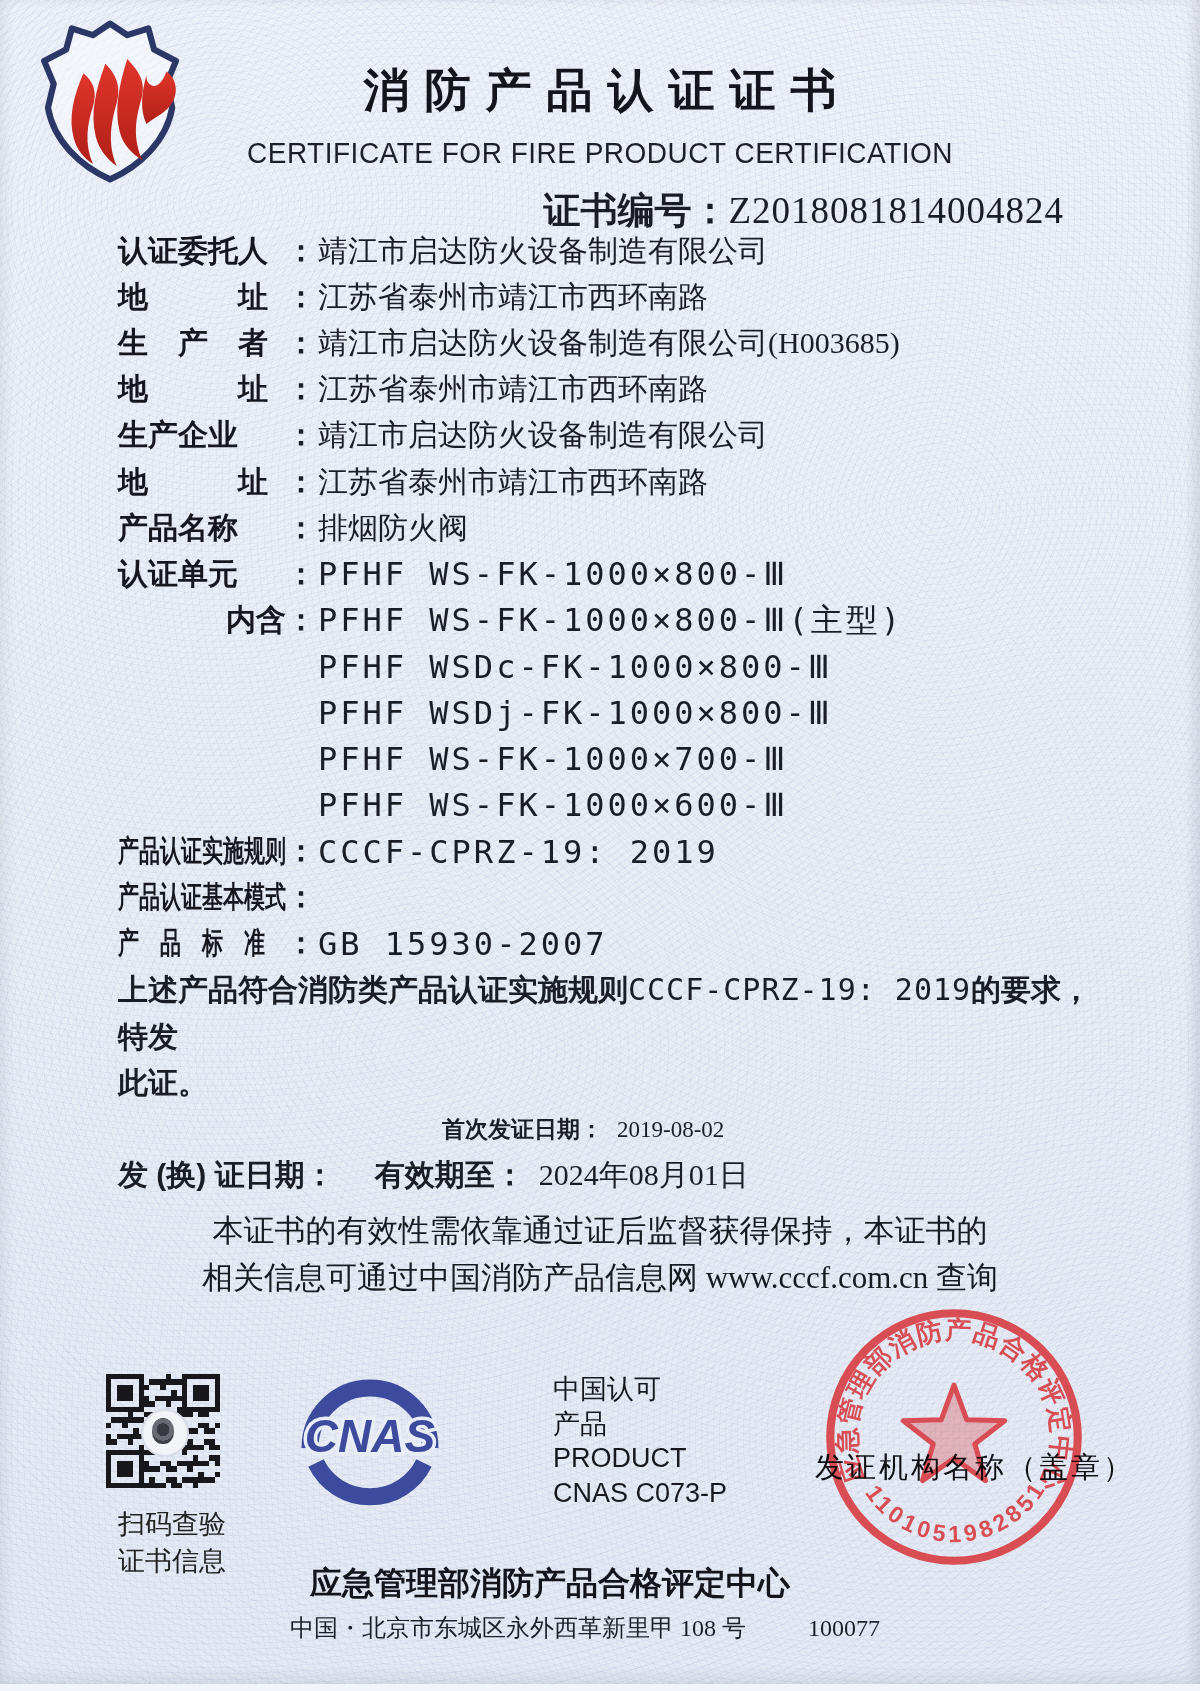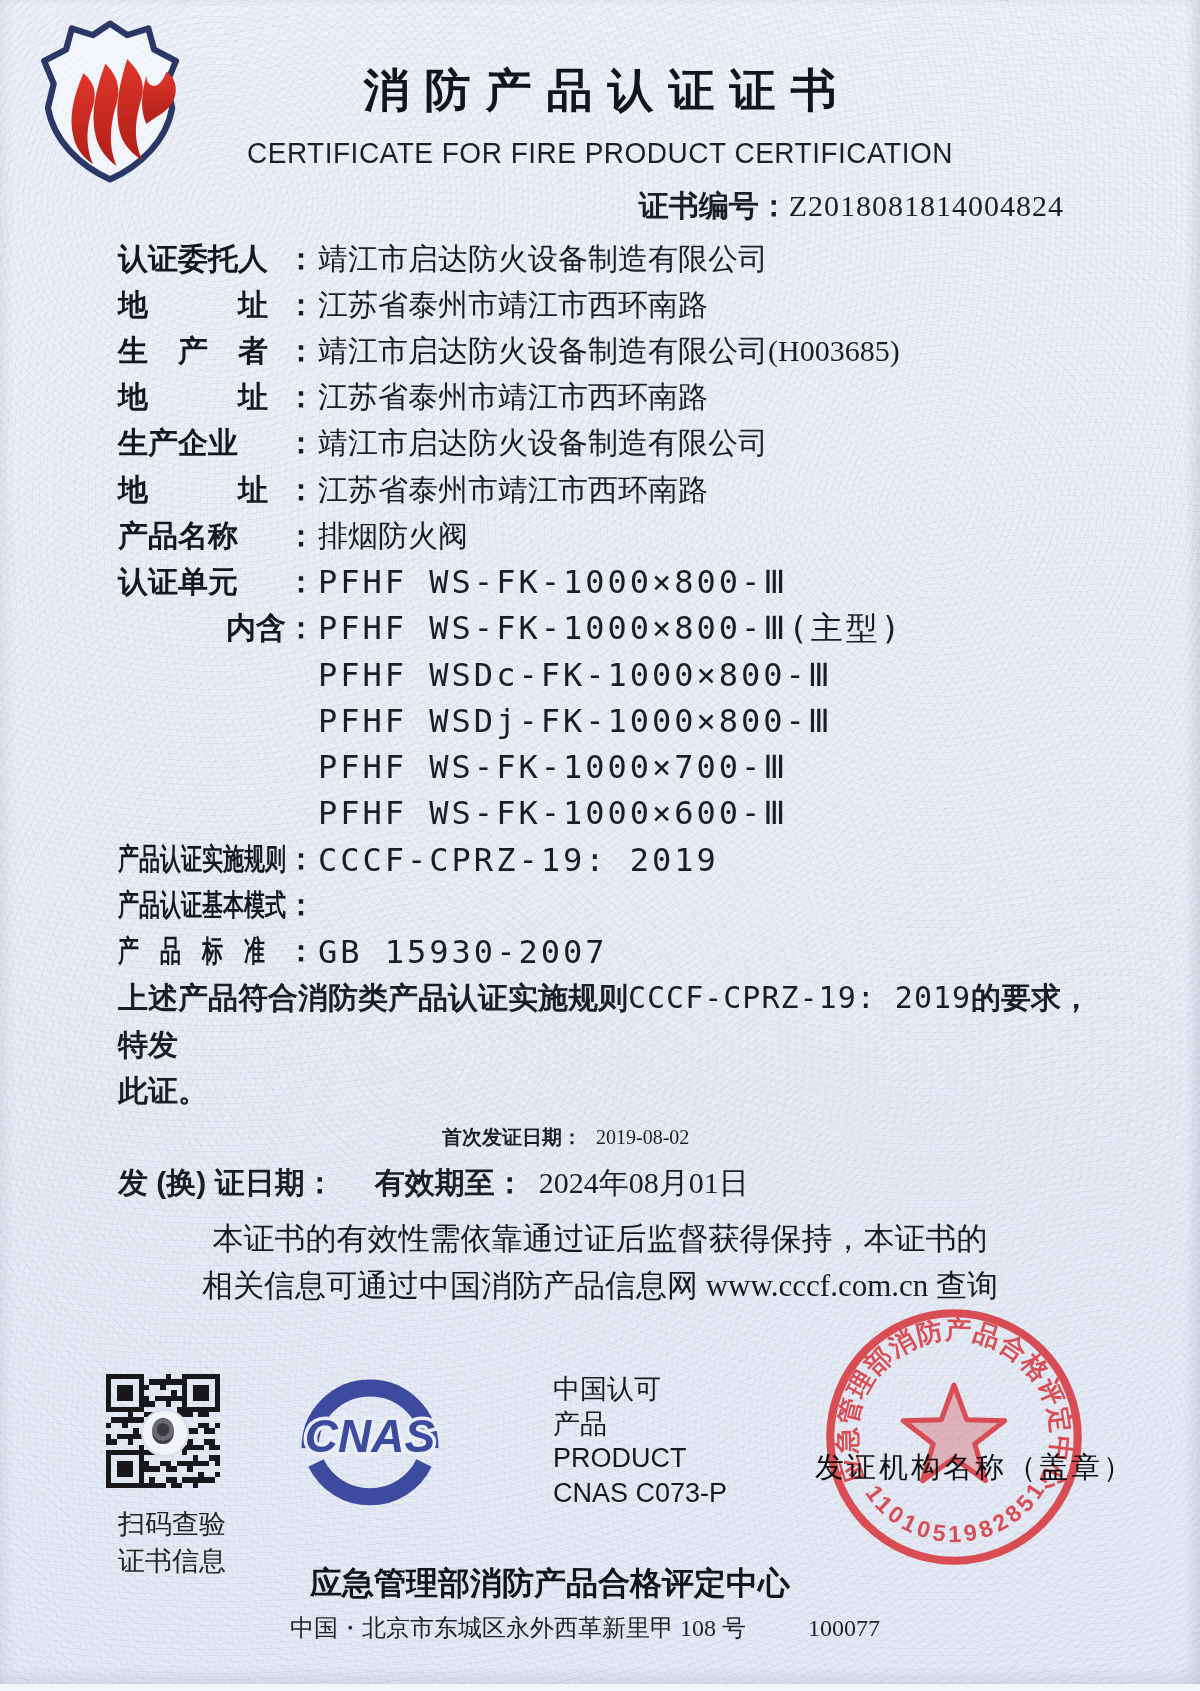--- a/index.html
+++ b/index.html
@@ -24,42 +24,42 @@
     margin:16px; padding-top:44px; text-align:center;
     font-family:"Liberation Sans","DejaVu Sans",sans-serif;
     font-size:46px; font-weight:700; letter-spacing:15px; text-indent:15px; color:#14151c;
   }
   .subtitle {
     margin-top:16px; text-align:center;
     font-family:"Liberation Sans","DejaVu Sans",sans-serif;
     font-size:28px; font-weight:400; letter-spacing:.5px; color:#1d1f28;
     transform:scaleY(1.04);
   }
-  .cert-line { margin-top:16px; height:42px; text-align:right; padding-right:136px; font-size:30px; }
+  .cert-line { margin-top:16px; height:42px; text-align:right; padding-right:136px; font-size:37px; }
   .cert-line .lab { font-family:"Liberation Sans","DejaVu Sans",sans-serif; font-weight:600; }
   .cert-line .num { font-family:"Liberation Serif","DejaVu Serif",serif; letter-spacing:1px; }
 
   
-  .rows { margin-top:8px; padding-left:118px; }
+  .rows { margin-top:0; padding-left:118px; }
   .row { height:46.2px; display:flex; align-items:center; white-space:nowrap; }
   .lbl { display:inline-block; width:168px; flex:0 0 168px; overflow:visible;
          font-family:"Liberation Sans","DejaVu Sans",sans-serif; font-weight:700; font-size:30px; color:#15161e; }
   .lbl-in { display:inline-block; white-space:pre; }
   .lbl-in.cond { transform:scaleX(.70); transform-origin:0 55%; }
   .lbl.right { text-align:right; }
   .colon { display:inline-block; width:30px; flex:0 0 30px;
            font-family:"Liberation Sans","DejaVu Sans",sans-serif; font-weight:700; font-size:30px; }
   .val { font-size:30px; padding-left:2px; }
   .val.code { font-family:"DejaVu Sans Mono","Liberation Mono",monospace; font-size:32px; letter-spacing:3px; }
 
   .statement { padding-left:118px; width:1000px; line-height:46.5px; font-size:30px; white-space:normal; }
   .statement .b { font-family:"Liberation Sans","DejaVu Sans",sans-serif; font-weight:700; }
   .statement .c { font-family:"DejaVu Sans Mono","Liberation Mono",monospace; font-size:30px; letter-spacing:1px; }
 
-  .first-issue { padding-left:442px; height:46px; display:flex; align-items:center; font-size:20px; }
+  .first-issue { padding-left:442px; height:46px; display:flex; align-items:center; font-size:23px; }
   .issue-line  { padding-left:118px; height:46px; display:flex; align-items:center; font-size:30px; }
   .dlab { font-family:"Liberation Sans","DejaVu Sans",sans-serif; font-weight:700; white-space:pre; }
   .dval { padding-left:14px; white-space:pre; }
   .gap38 { display:inline-block; width:40px; }
 
   .notice { margin-top:8px; text-align:center; font-size:31px; line-height:47px; color:#181a22; }
 
   
   .qr { position:absolute; left:106px; top:1374px; width:114px; height:114px;
         display:grid; grid-template-columns:repeat(21,1fr); grid-template-rows:repeat(21,1fr); background:transparent; }

